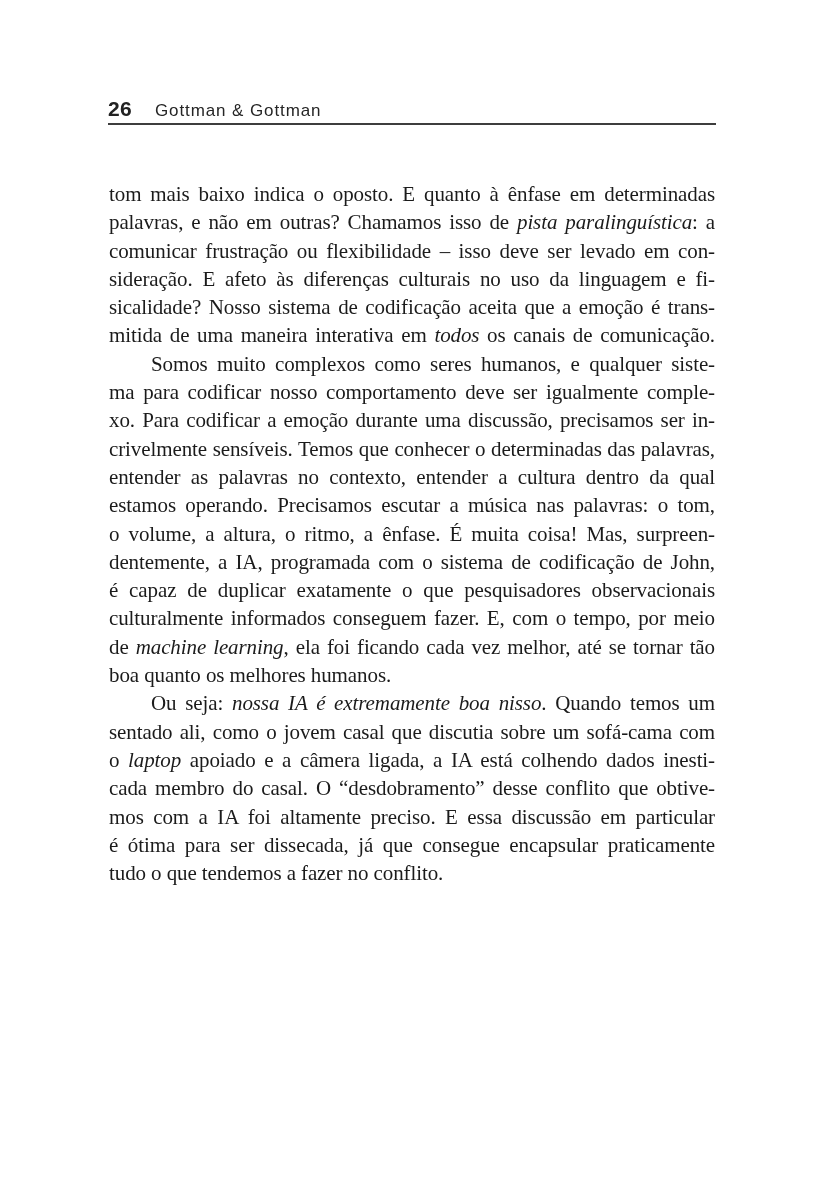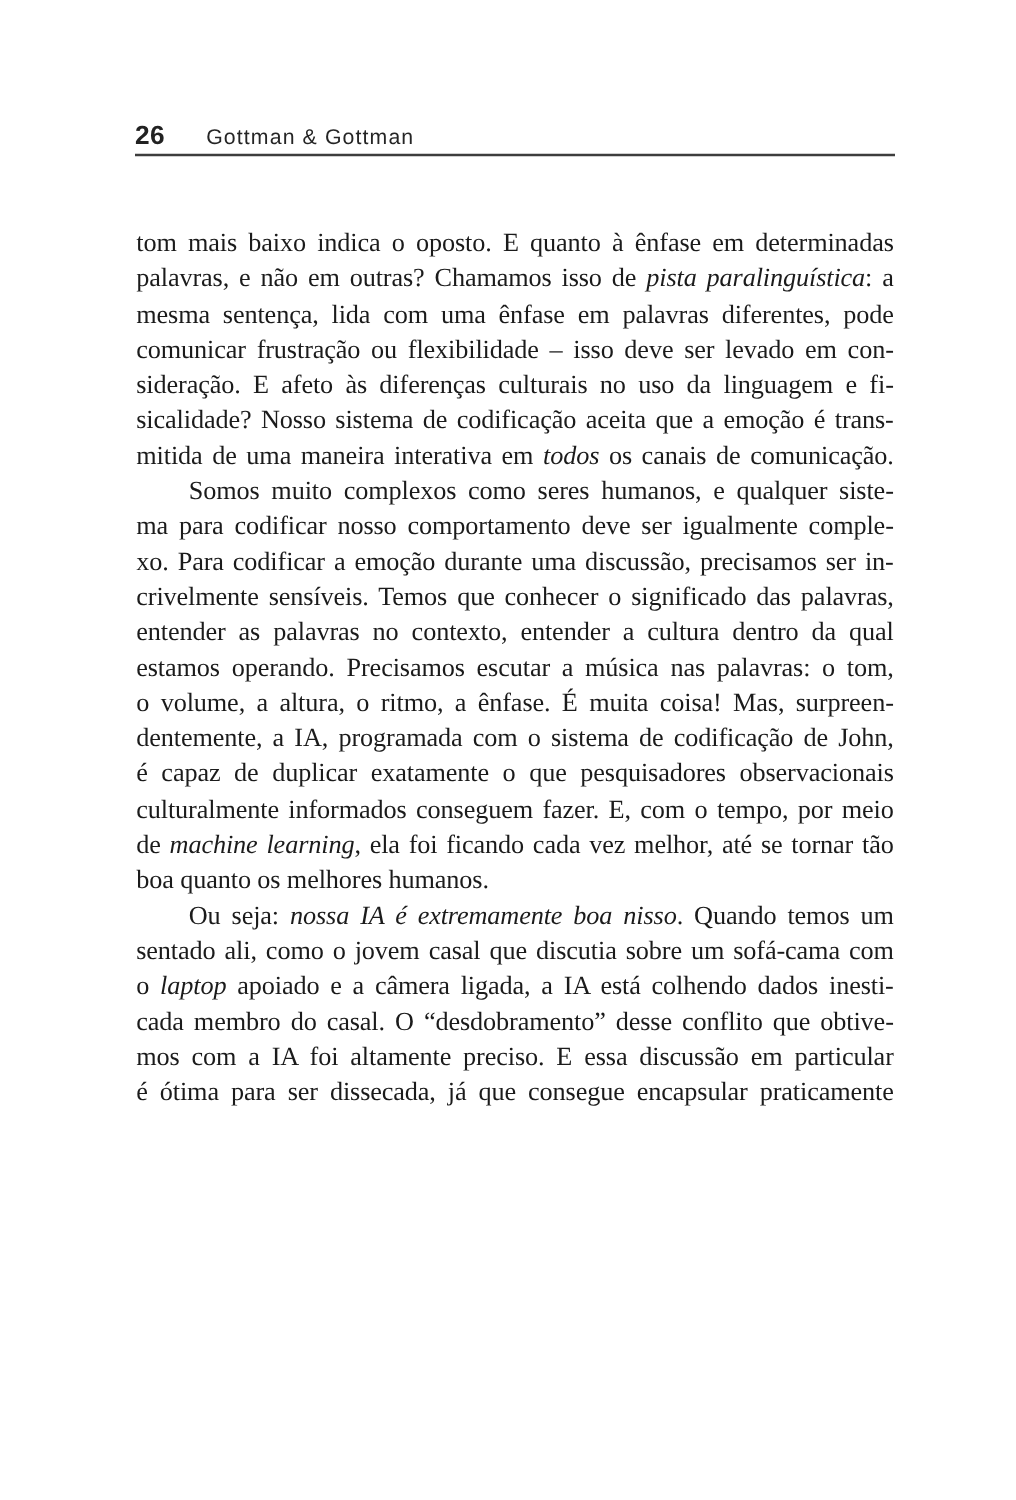--- a/index.html
+++ b/index.html
@@ -14,21 +14,21 @@
     background: #ffffff;
     overflow: hidden;
   }
   .page-header {
     position: absolute;
     left: 108px;
     top: 97px;
     width: 608px;
     display: flex;
     align-items: baseline;
-    gap: 33px;
+    gap: 23px;
     font-family: "Liberation Sans", sans-serif;
     color: #222222;
   }
   .page-number {
     font-size: 21px;
     font-weight: 700;
     letter-spacing: 0.3px;
   }
   .running-title {
     font-size: 17px;
@@ -83,43 +83,43 @@
     <span class="page-number">26</span>
     <span class="running-title">Gottman &amp; Gottman</span>
   </header>
 
   <div class="header-rule"></div>
 
   <main class="text-block">
       <div class="para">
         <div class="line"><span>tom mais baixo indica o oposto. E quanto à ênfase em determinadas</span></div>
         <div class="line"><span>palavras, e não em outras? Chamamos isso de </span><em>pista paralinguística</em><span>: a</span></div>
-        <div class="line"><span>mesma sentença, lida com uma ênfase em palavras diferentes, pode</span></div>
         <div class="line"><span>comunicar frustração ou flexibilidade – isso deve ser levado em con-</span></div>
         <div class="line"><span>sideração. E afeto às diferenças culturais no uso da linguagem e fi-</span></div>
         <div class="line"><span>sicalidade? Nosso sistema de codificação aceita que a emoção é trans-</span></div>
         <div class="line"><span>mitida de uma maneira interativa em </span><em>todos</em><span> os canais de comunicação.</span></div>
       </div>
       <div class="para">
         <div class="line indent"><span>Somos muito complexos como seres humanos, e qualquer siste-</span></div>
         <div class="line"><span>ma para codificar nosso comportamento deve ser igualmente comple-</span></div>
         <div class="line"><span>xo. Para codificar a emoção durante uma discussão, precisamos ser in-</span></div>
-        <div class="line"><span>crivelmente sensíveis. Temos que conhecer o significado das palavras,</span></div>
+        <div class="line"><span>crivelmente sensíveis. Temos que conhecer o determinadas das palavras,</span></div>
         <div class="line"><span>entender as palavras no contexto, entender a cultura dentro da qual</span></div>
         <div class="line"><span>estamos operando. Precisamos escutar a música nas palavras: o tom,</span></div>
         <div class="line"><span>o volume, a altura, o ritmo, a ênfase. É muita coisa! Mas, surpreen-</span></div>
         <div class="line"><span>dentemente, a IA, programada com o sistema de codificação de John,</span></div>
         <div class="line"><span>é capaz de duplicar exatamente o que pesquisadores observacionais</span></div>
         <div class="line"><span>culturalmente informados conseguem fazer. E, com o tempo, por meio</span></div>
         <div class="line"><span>de </span><em>machine learning</em><span>, ela foi ficando cada vez melhor, até se tornar tão</span></div>
         <div class="line flush"><span>boa quanto os melhores humanos.</span></div>
       </div>
       <div class="para">
         <div class="line indent"><span>Ou seja: </span><em>nossa IA é extremamente boa nisso</em><span>. Quando temos um casal</span></div>
         <div class="line"><span>sentado ali, como o jovem casal que discutia sobre um sofá-cama com</span></div>
         <div class="line"><span>o </span><em>laptop</em><span> apoiado e a câmera ligada, a IA está colhendo dados inesti-</span></div>
         <div class="line"><span>cada membro do casal. O “desdobramento” desse conflito que obtive-</span></div>
         <div class="line"><span>mos com a IA foi altamente preciso. E essa discussão em particular</span></div>
         <div class="line"><span>é ótima para ser dissecada, já que consegue encapsular praticamente</span></div>
+        <div class="line flush"><span>tudo o que tendemos a fazer no conflito.</span></div>
       </div>
     </main>
 
 </div>
 
 </body></html>

